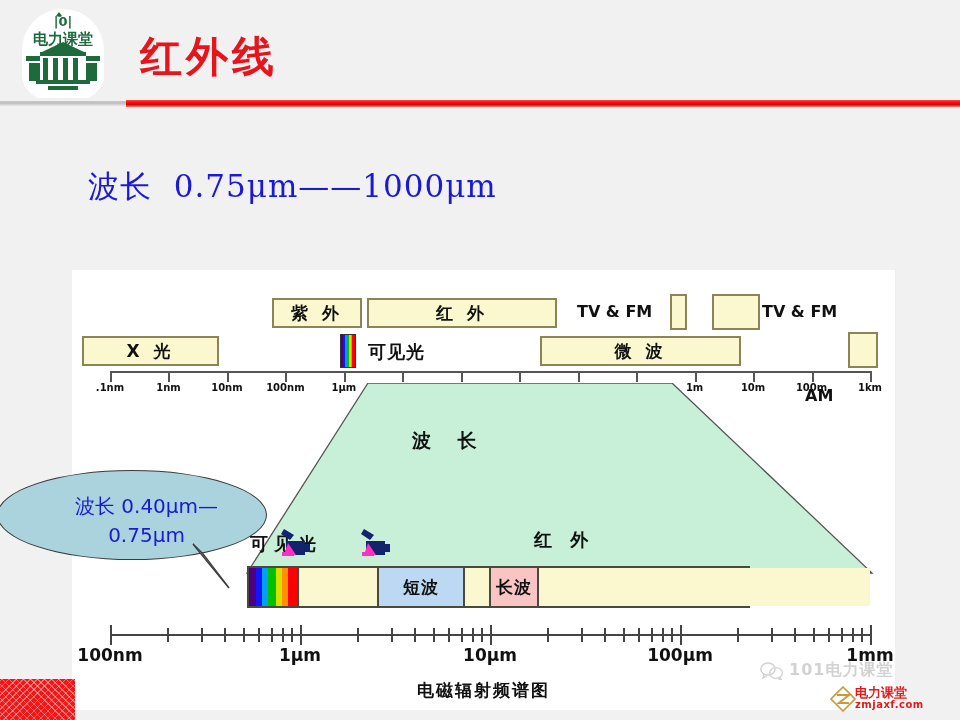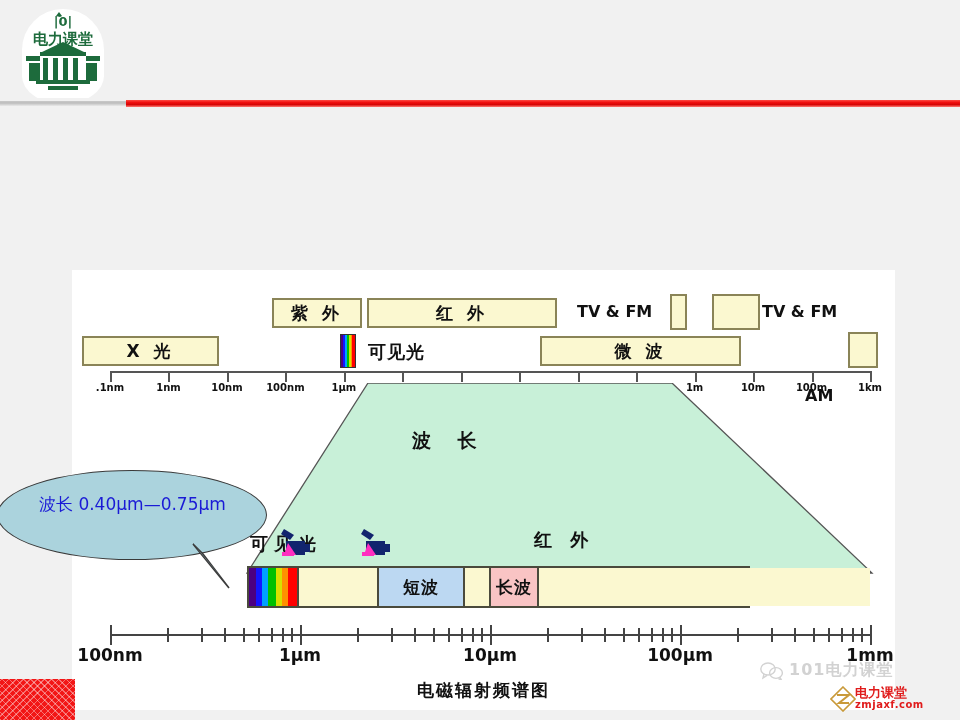--- a/index.html
+++ b/index.html
@@ -122,22 +122,23 @@
   }
 
   
   .callout-wrap{position:absolute;left:-3px;top:470px;width:290px;height:120px;}
   .callout-oval{
     position:absolute;left:0;top:0;width:268px;height:88px;
     background:#abd3dd;border:1.6px solid #3a3a3a;border-radius:50%;
   }
   .callout-text{
     position:absolute;left:42px;top:22px;width:215px;
-    font-size:17px;color:#1a1ad6;line-height:1.45;
+    font-size:20px;color:#1a1ad6;line-height:1.45;
     font-family:"DejaVu Sans","Liberation Sans",sans-serif;
+    text-align:center;
   }
 
   
   .hatch{
     position:absolute;left:0;top:679px;width:75px;height:41px;
     background:
       repeating-linear-gradient(45deg,rgba(255,255,255,.38) 0 1px,transparent 1px 5px),
       repeating-linear-gradient(-45deg,rgba(255,255,255,.38) 0 1px,transparent 1px 5px),
       #f21616;
   }
@@ -181,23 +182,27 @@
         <rect x="51" y="52" width="5" height="22"></rect>
         <rect x="61" y="52" width="5" height="22"></rect>
         <rect x="17" y="57" width="11" height="18"></rect>
         <rect x="74" y="57" width="11" height="18"></rect>
         <rect x="24" y="74" width="54" height="4"></rect>
         <rect x="36" y="80" width="30" height="4"></rect>
       </g>
     </svg>
   </div>
 
+  <div class="title">红外线</div>
   <div class="rule-grey"></div>
   <div class="rule-red"></div>
 
+  <div class="subtitle">
+    <span>波长</span>&nbsp;&nbsp;<span class="num">0.75μm——1000μm</span>
+  </div>
 
   <div class="panel">
 
     <div id="top-boxes">
         <div class="lbox" style="left: 200px; top: 28px; width: 90px; height: 30px; font-size: 17px;">紫 外</div>
         <div class="lbox" style="left: 295px; top: 28px; width: 190px; height: 30px; font-size: 17px;">红 外</div>
         <div class="lbox" style="left: 598px; top: 24px; width: 17px; height: 36px; font-size: 17px;"></div>
         <div class="lbox" style="left: 640px; top: 24px; width: 48px; height: 36px; font-size: 17px;"></div>
         <div class="plain" style="left: 505px; top: 32px; font-size: 16px;">TV &amp; FM</div>
         <div class="plain" style="left: 690px; top: 32px; font-size: 16px;">TV &amp; FM</div>

